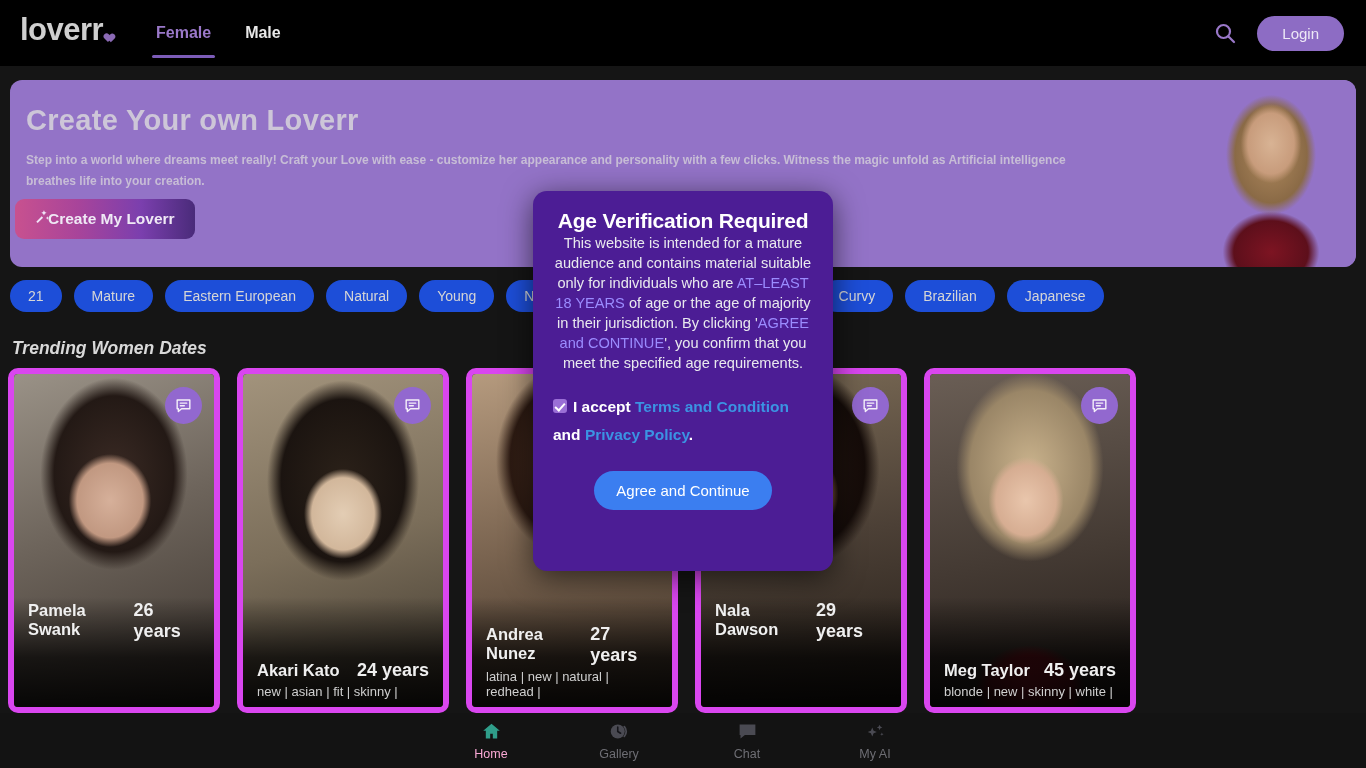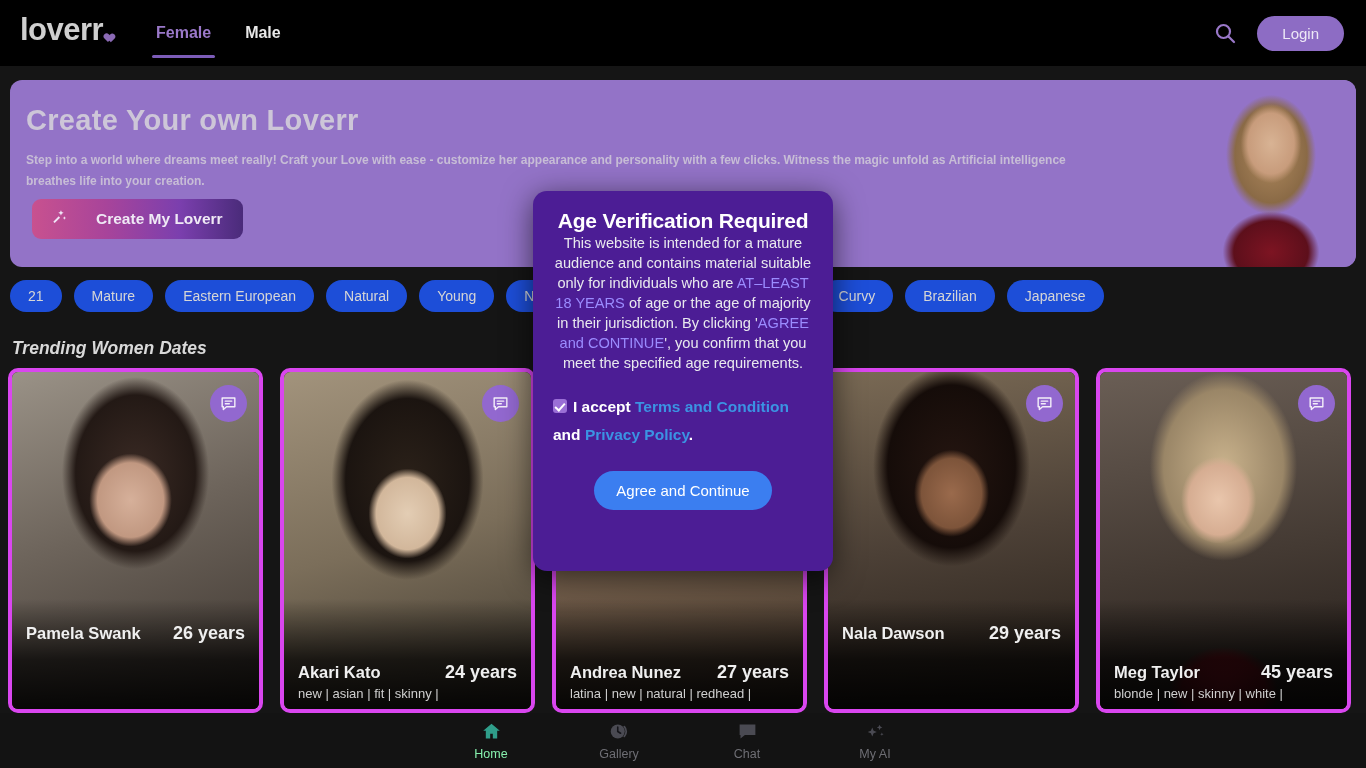--- a/index.html
+++ b/index.html
@@ -68,22 +68,22 @@
     letter-spacing: 0.3px;
   }
   .hero-sub {
     position: absolute; left: 16px; top: 70px; width: 1050px;
     font-size: 12px; font-weight: 700; color: #c7bdd6; line-height: 21px;
   }
   .hero-cta {
     position: absolute; left: 15px; top: 199px;
     background: linear-gradient(90deg, #c8518f 0%, #a8449a 35%, #7b3fae 70%, #4a2b7a 100%);
     border: none; border-radius: 9px; color: #efe9f5;
-    font-size: 15.5px; font-weight: 700; padding: 11px 20px 11px 64px;
-    font-family: "Liberation Sans", sans-serif; cursor: pointer; margin-left: 17px;
+    font-size: 15.5px; font-weight: 700; padding: 11px 20px 11px 33px;
+    font-family: "Liberation Sans", sans-serif; cursor: pointer;
   }
   .hero-cta .wand { position: absolute; left: 18px; top: 50%; transform: translateY(-50%); }
   .hero-photo {
     position: absolute; right: 0; top: 0; width: 170px; height: 187px;
     background:
       radial-gradient(ellipse 42px 55px at 50% 34%, #d8b394 0%, #c89c7c 55%, rgba(200,156,124,0) 72%),
       radial-gradient(ellipse 60px 80px at 50% 40%, #b08a5e 0%, #8a6a46 60%, rgba(138,106,70,0) 75%),
       radial-gradient(ellipse 62px 52px at 50% 92%, #7d1422 0%, #5d0f1b 60%, rgba(93,15,27,0) 78%),
       linear-gradient(#9373c7, #9373c7);
     border-radius: 0 12px 12px 0;
@@ -102,22 +102,22 @@
 
   
   .section-title {
     position: absolute; left: 12px; top: 338px;
     font-size: 17.5px; font-weight: 700; font-style: italic; color: #d9d9d9;
   }
 
   
   .cards { position: absolute; left: 8px; top: 368px; width: 1352px; height: 345px; display: flex; gap: 17px; }
   .card {
-    position: relative; width: 255px; height: 345px;
-    border-radius: 10px; border: 4px solid #d946ef; overflow: hidden;
+    position: relative; width: 212px; height: 345px;
+    border-radius: 10px; border: 6px solid #d946ef; overflow: hidden;
     background: #23201e; cursor: pointer; flex: 0 0 auto;
   }
   .card-photo { position: absolute; inset: 0; }
   .p1 { background:
       radial-gradient(ellipse 55px 62px at 48% 38%, #d6b09a 0%, #c19881 60%, rgba(193,152,129,0) 75%),
       radial-gradient(ellipse 92px 120px at 50% 30%, #3a2a24 0%, #231915 65%, rgba(35,25,21,0) 80%),
       linear-gradient(160deg, #9a9287 0%, #6d645b 45%, #3b332d 100%); }
   .p2 { background:
       radial-gradient(ellipse 52px 60px at 50% 42%, #e3cdb4 0%, #d2b79b 60%, rgba(210,183,155,0) 75%),
       radial-gradient(ellipse 95px 125px at 50% 32%, #2b2119 0%, #1b1410 65%, rgba(27,20,16,0) 80%),
@@ -192,21 +192,21 @@
   
   .bottom-nav {
     position: absolute; left: 0; bottom: 0; width: 1366px; height: 55px;
     background: #131313; display: flex; align-items: center; justify-content: center;
     gap: 0; z-index: 60;
   }
   .bn-item {
     width: 128px; text-align: center; cursor: pointer; color: #6e6e74;
     font-size: 12.5px; line-height: 13px;
   }
-  .bn-item.active { color: #86efac; }
+  .bn-item.active { color: #f9a8d4; }
   .bn-icon { height: 22px; display: flex; align-items: center; justify-content: center; margin-bottom: 5px; }
 </style>
 </head>
 <body>
 
 <div id="app">
 
   <div class="header">
     <div class="logo-wrap">
       <span class="logo-text">loverr</span>

